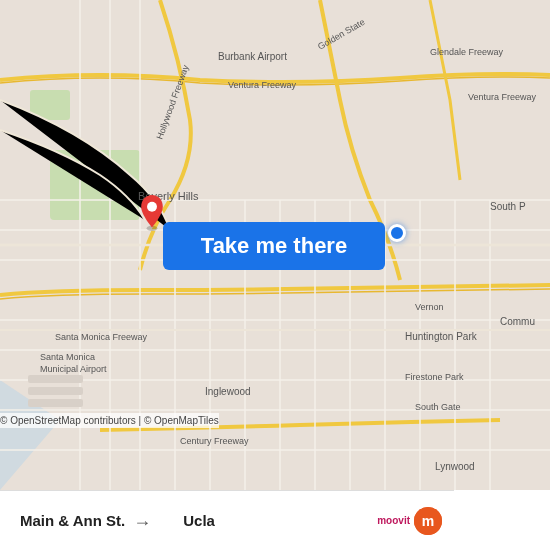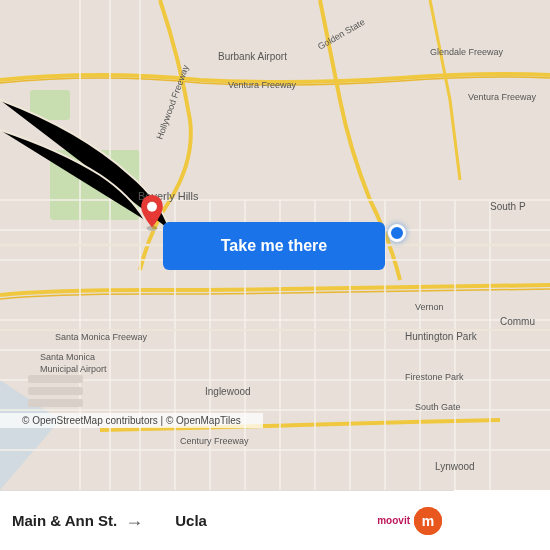--- a/index.html
+++ b/index.html
@@ -31,21 +31,21 @@
     #take-me-there-btn {
       position: absolute;
       top: 222px;
       left: 163px;
       width: 222px;
       height: 48px;
       background-color: #1a73e8;
       color: white;
       border: none;
       border-radius: 6px;
-      font-size: 16px;
+      font-size: 22px;
       font-weight: bold;
       cursor: pointer;
       display: flex;
       align-items: center;
       justify-content: center;
       z-index: 10;
     }
 
     
     .map-pin-red {
@@ -71,21 +71,21 @@
       box-shadow: 0 0 6px rgba(26,115,232,0.6);
     }
 
     
     #bottom-bar {
       width: 454px;
       height: 60px;
       background: white;
       display: flex;
       align-items: center;
-      padding: 0 12px;
+      padding: 0 20px;
       border-top: 1px solid #ddd;
       position: relative;
       text-align: center;
     }
 
     .route-from {
       font-size: 15px;
       font-weight: 600;
       color: #222;
     }
@@ -131,21 +131,21 @@
     }
 
     
     .map-attribution {
       position: absolute;
       bottom: 62px;
       left: 0;
       background: rgba(255,255,255,0.75);
       font-size: 10px;
       color: #444;
-      padding: 2px 22px;
+      padding: 2px 0;
       z-index: 5;
     }
   </style>
 </head>
 <body>
 
 <div id="map-container">
 
   <svg id="map-svg" viewBox="0 0 550 490" xmlns="http://www.w3.org/2000/svg">
 

